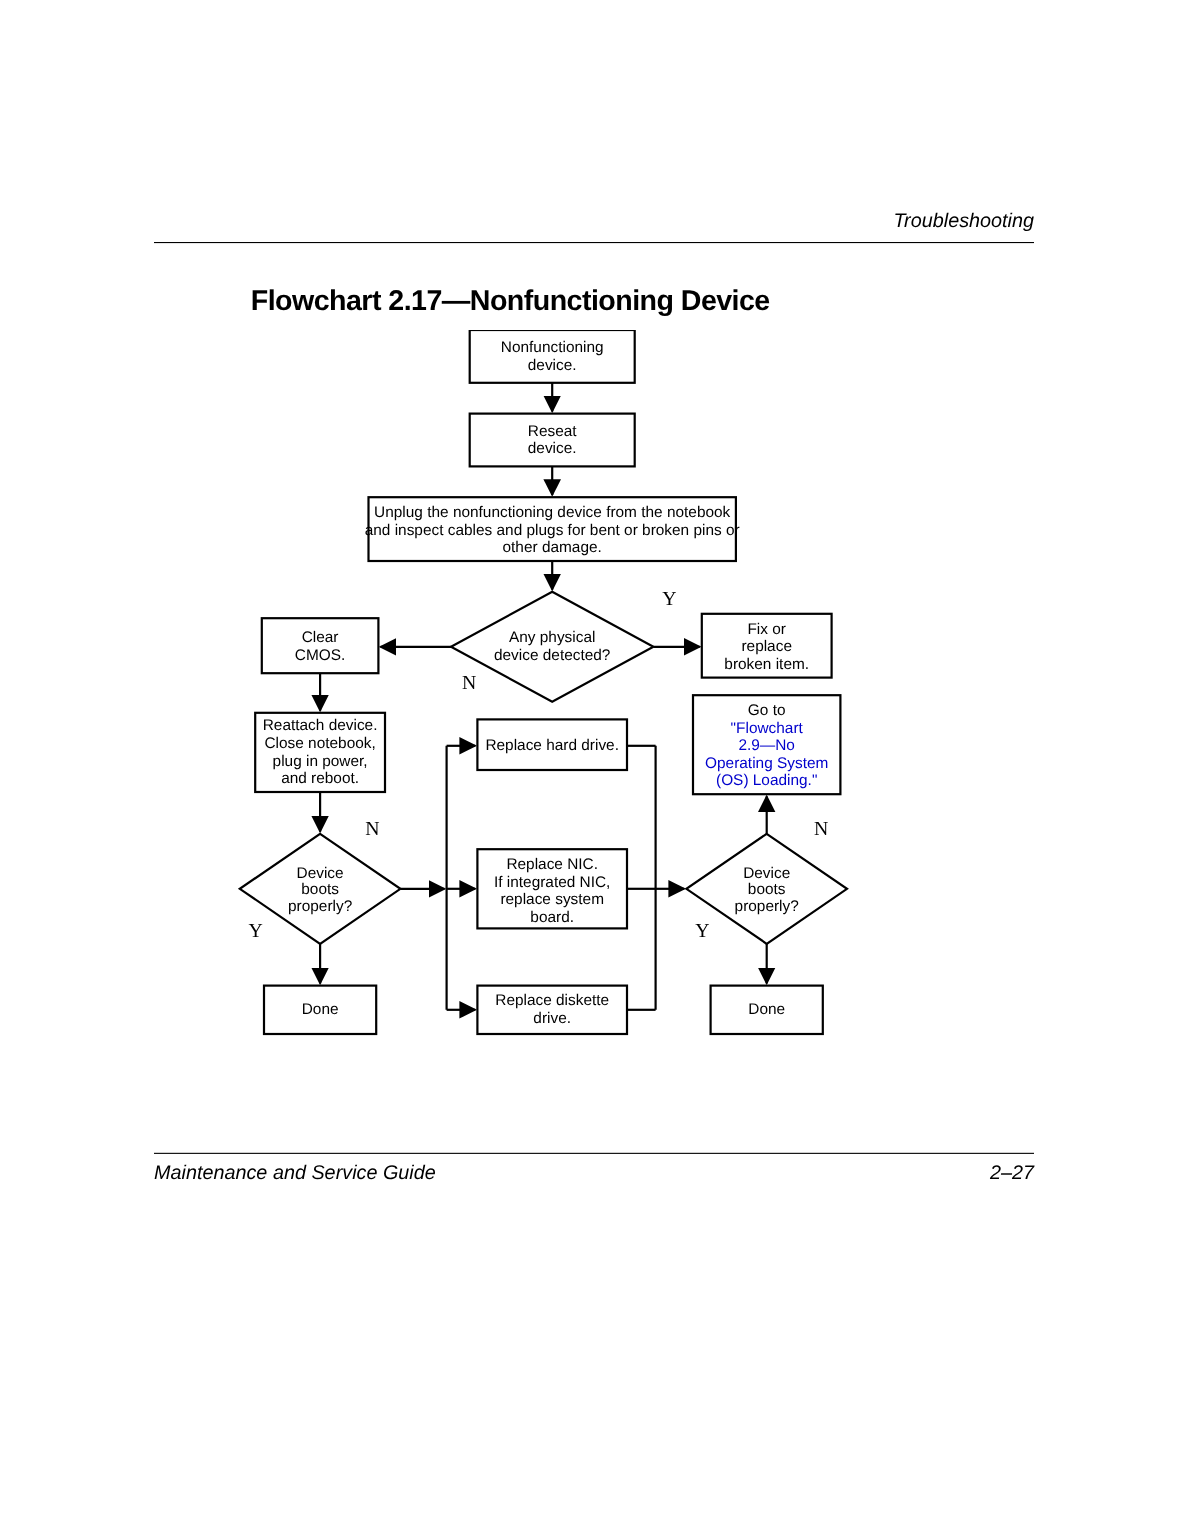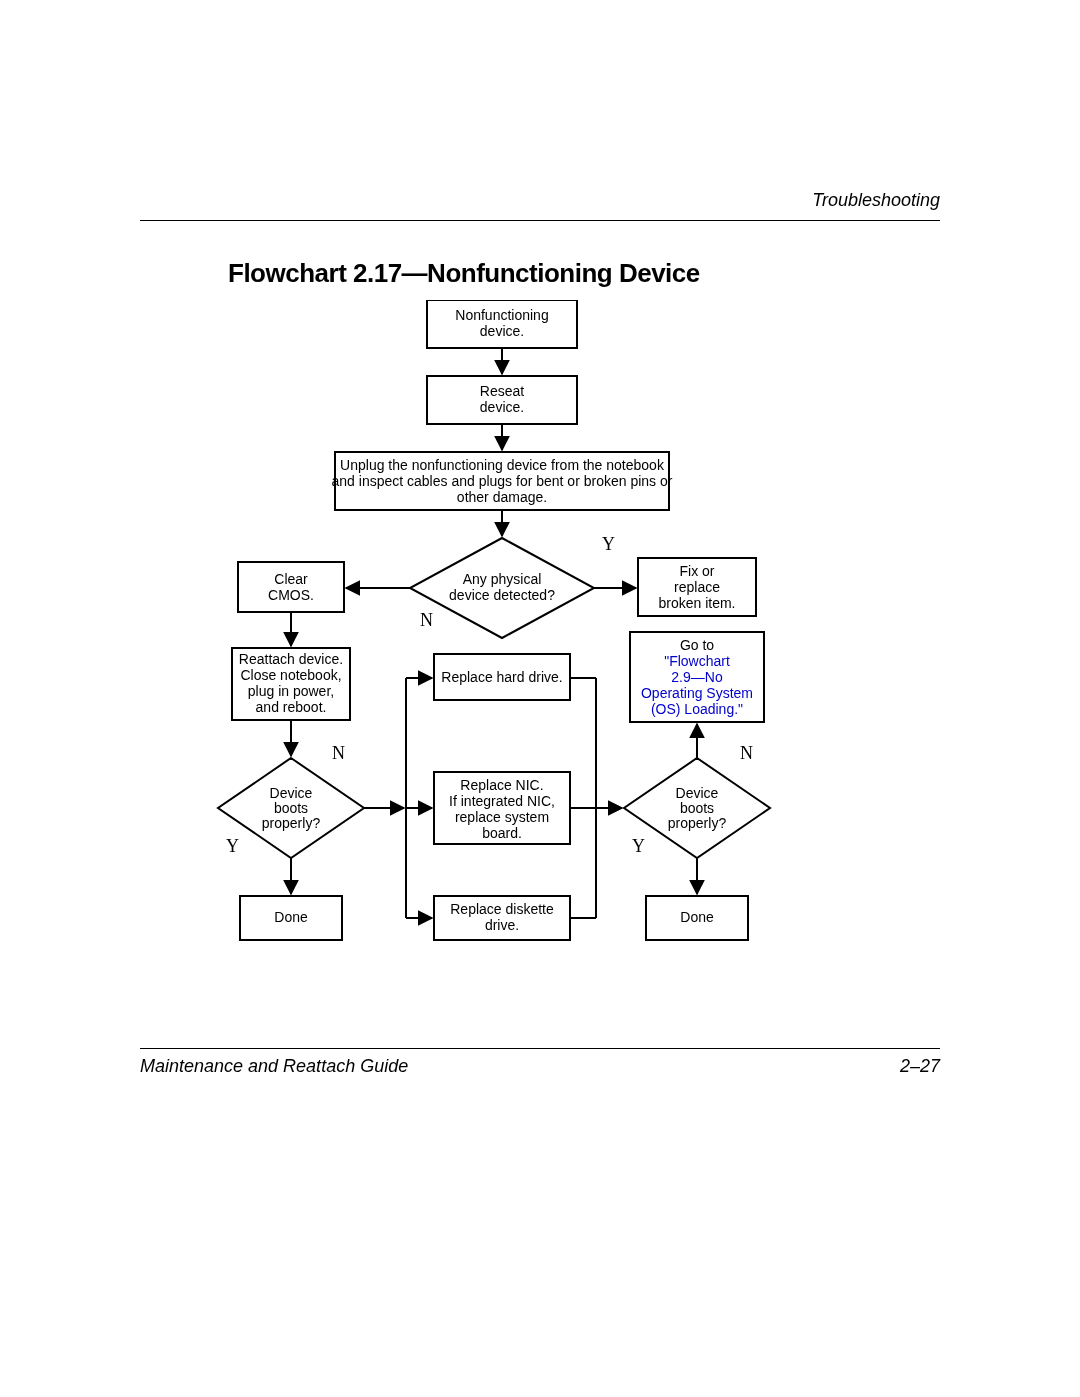--- a/index.html
+++ b/index.html
@@ -219,15 +219,15 @@
       <rect x="490" y="332" width="134" height="90" fill="#fff" stroke="#000" stroke-width="2"></rect>
       <text x="557" y="350" text-anchor="middle" class="box-text">Go to</text>
       <text x="557" y="366" text-anchor="middle" class="box-text link">"Flowchart</text>
       <text x="557" y="382" text-anchor="middle" class="box-text link">2.9—No</text>
       <text x="557" y="398" text-anchor="middle" class="box-text link">Operating System</text>
       <text x="557" y="414" text-anchor="middle" class="box-text link">(OS) Loading."</text>
     </g>
   </svg>
 
   <div class="hr-bottom"></div>
-  <div class="footer-left">Maintenance and Reattach Guide</div>
+  <div class="footer-left">Maintenance and Service Guide</div>
   <div class="footer-right">2–27</div>
 </div>
 
 </body></html>

